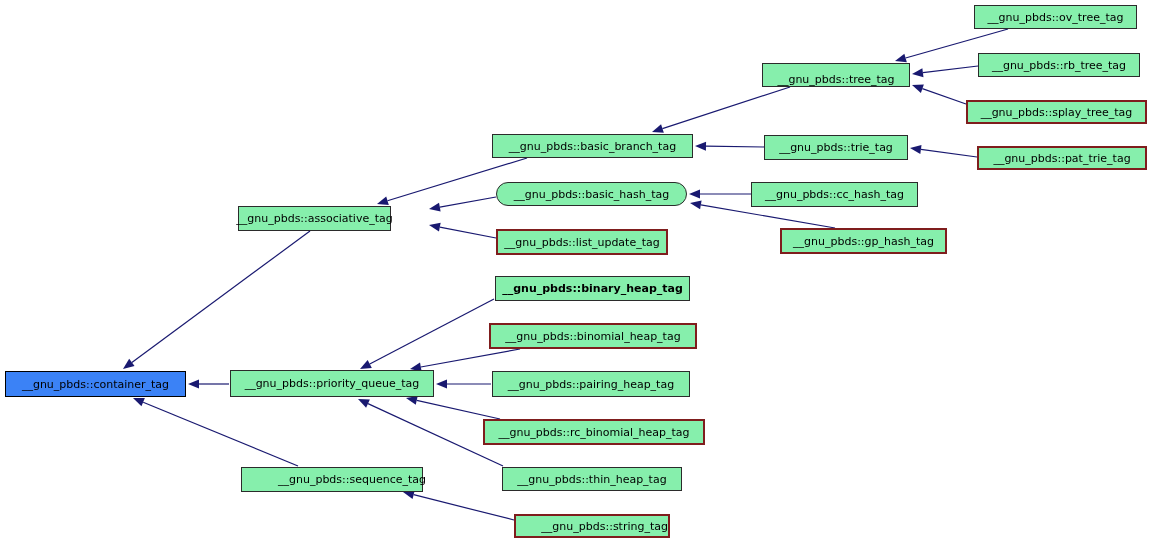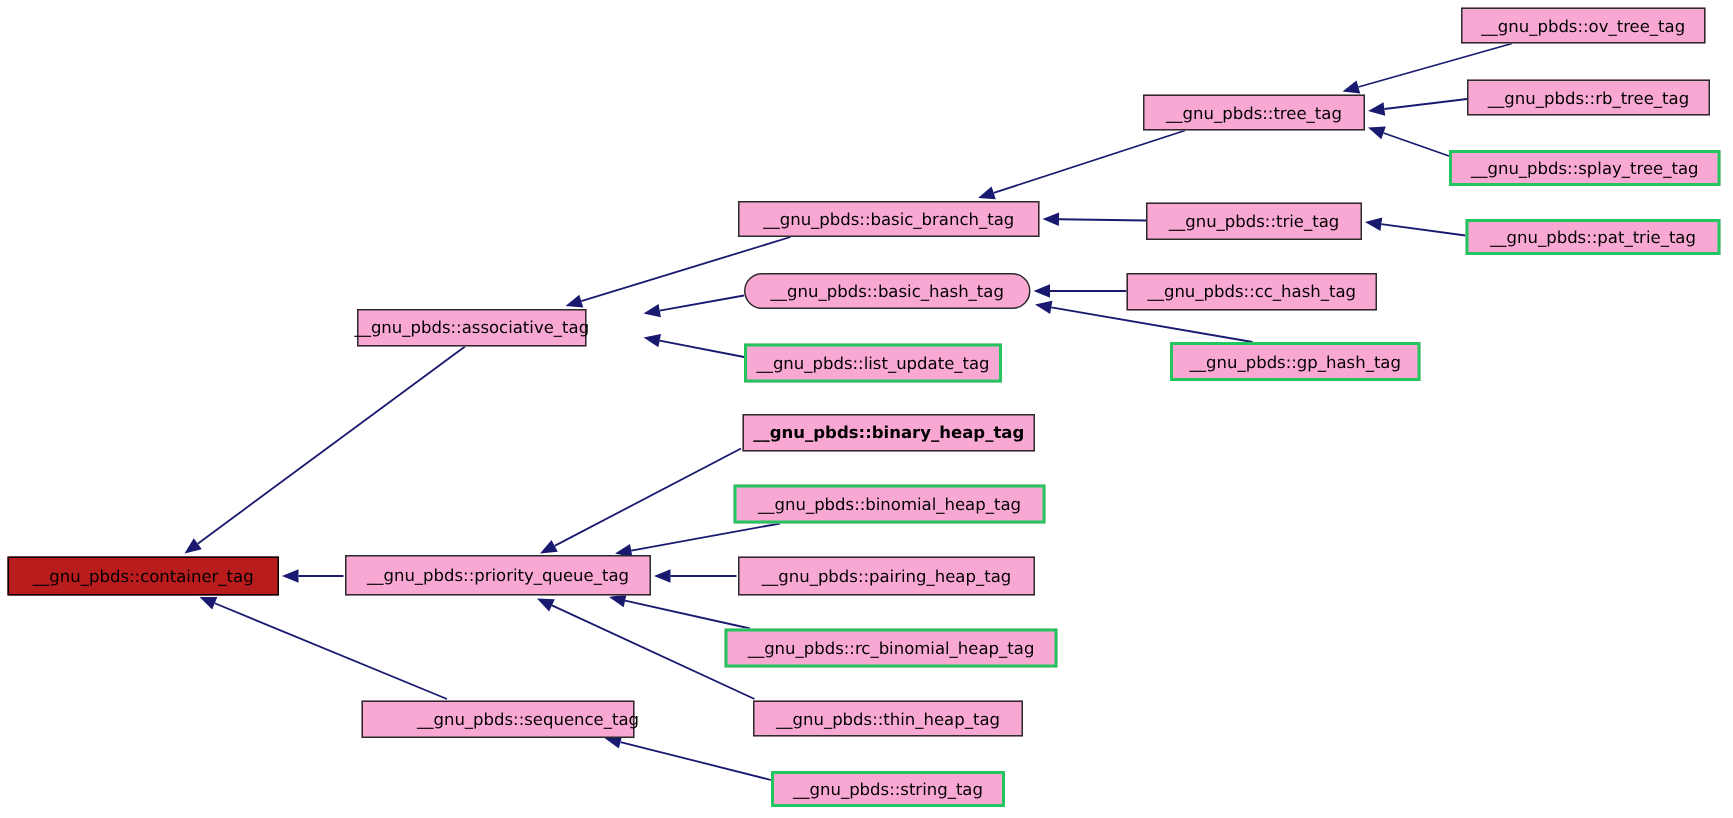--- a/index.html
+++ b/index.html
@@ -16,36 +16,36 @@
     overflow: hidden;
   }
   .edges-svg {
     position: absolute;
     left: 0; top: 0;
     width: 1155px; height: 545px;
   }
   .node {
     position: absolute;
     box-sizing: border-box;
-    background: #f9a8d4;
+    background: #86efac;
     border: 1px solid #2b2b2b;
     display: flex;
     align-items: center;
     justify-content: center;
     font-size: 11px;
     color: #000000;
     white-space: nowrap;
     cursor: pointer;
     line-height: normal;
   }
   .node.bold {
-    border: 2px solid #22c55e;
+    border: 2px solid #7f1d1d;
   }
   .node.selected {
-    background: #b91c1c;
+    background: #3b82f6;
     border: 1px solid #000000;
     cursor: default;
   }
 </style>
 </head>
 <body>
 
 <div class="canvas">
   <svg class="edges-svg" viewBox="0 0 1155 545" xmlns="http://www.w3.org/2000/svg">
       <g>
@@ -144,21 +144,21 @@
       </div>
       <div class="node" style="left: 492px; top: 134px; width: 201px; height: 24px;">
         <span>__gnu_pbds::basic_branch_tag</span>
       </div>
       <div class="node" style="left: 496px; top: 182px; width: 191px; height: 24px; border-radius: 12px;">
         <span>__gnu_pbds::basic_hash_tag</span>
       </div>
       <div class="node bold" style="left: 496px; top: 229px; width: 172px; height: 26px;">
         <span>__gnu_pbds::list_update_tag</span>
       </div>
-      <div class="node" style="left: 762px; top: 63px; width: 148px; height: 24px;">
+      <div class="node" style="left: 762px; top: 63px; width: 148px; height: 24px; align-items: flex-end;">
         <span>__gnu_pbds::tree_tag</span>
       </div>
       <div class="node" style="left: 764px; top: 135px; width: 144px; height: 25px;">
         <span>__gnu_pbds::trie_tag</span>
       </div>
       <div class="node" style="left: 751px; top: 182px; width: 167px; height: 25px;">
         <span>__gnu_pbds::cc_hash_tag</span>
       </div>
       <div class="node bold" style="left: 780px; top: 228px; width: 167px; height: 26px;">
         <span>__gnu_pbds::gp_hash_tag</span>
@@ -183,17 +183,17 @@
       </div>
       <div class="node" style="left: 492px; top: 371px; width: 198px; height: 26px;">
         <span>__gnu_pbds::pairing_heap_tag</span>
       </div>
       <div class="node bold" style="left: 483px; top: 419px; width: 222px; height: 26px;">
         <span>__gnu_pbds::rc_binomial_heap_tag</span>
       </div>
       <div class="node" style="left: 502px; top: 467px; width: 180px; height: 24px;">
         <span>__gnu_pbds::thin_heap_tag</span>
       </div>
-      <div class="node bold" style="left: 514px; top: 514px; width: 156px; height: 24px;">
+      <div class="node bold" style="left: 514px; top: 514px; width: 156px; height: 24px; justify-content: flex-end;">
         <span>__gnu_pbds::string_tag</span>
       </div>
     </div>
 </div>
 
 </body></html>

